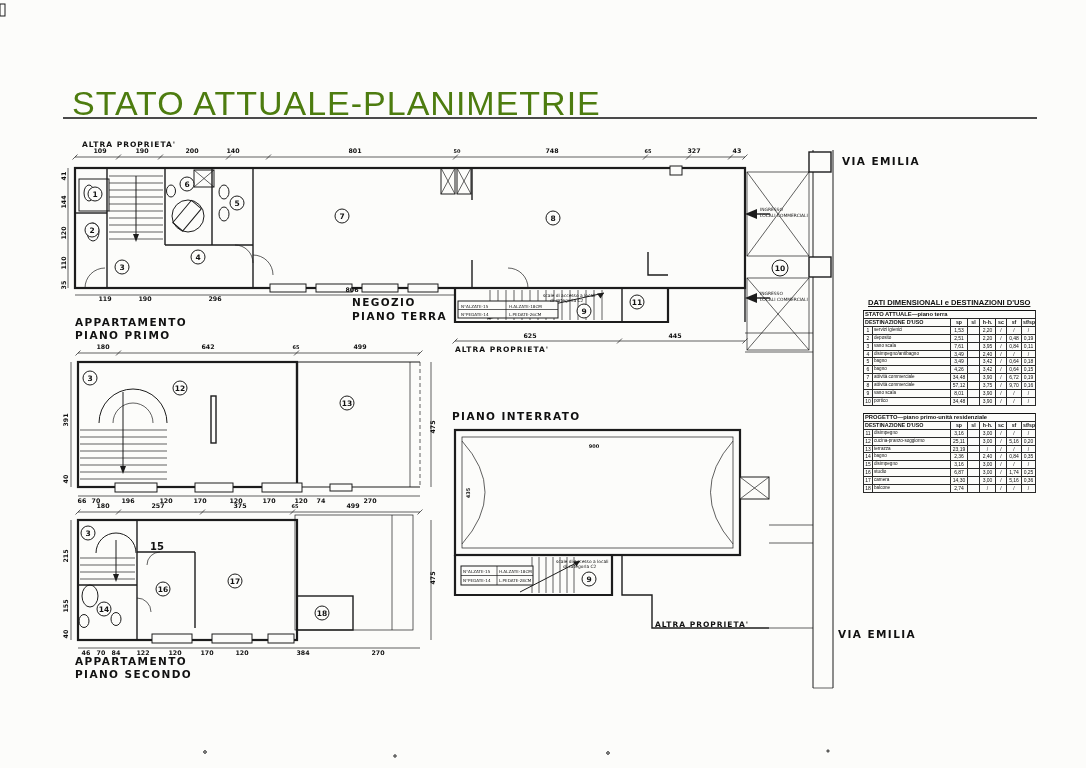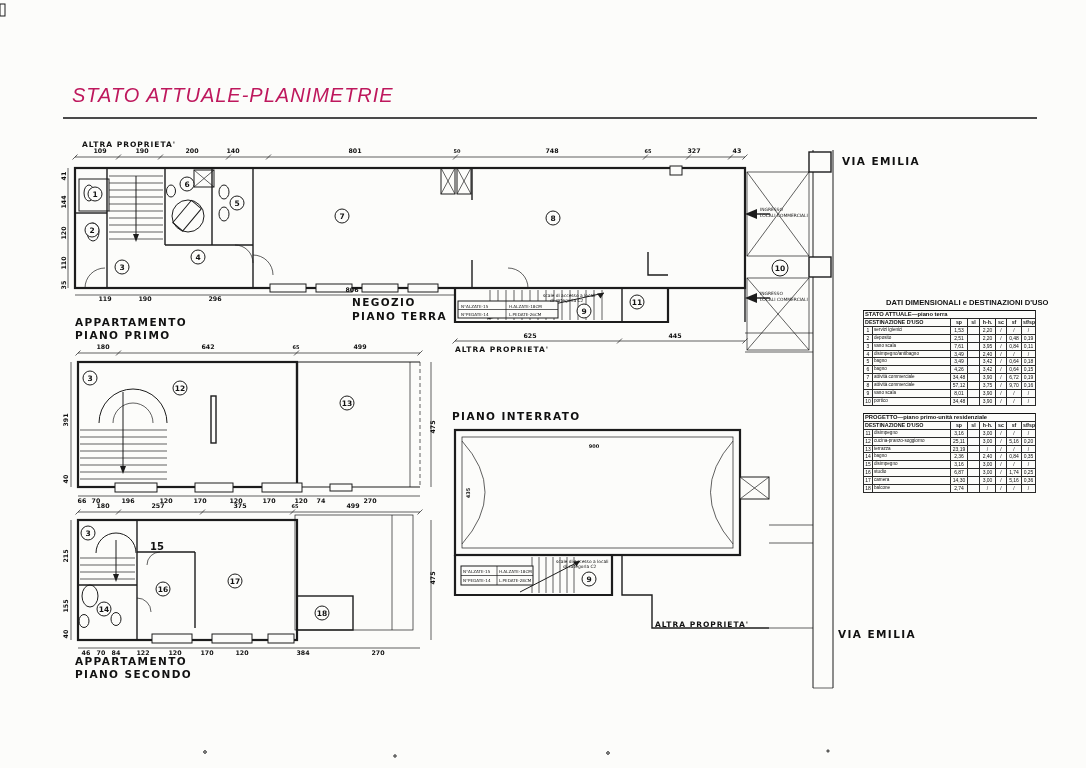--- a/index.html
+++ b/index.html
@@ -1,37 +1,37 @@
 <!DOCTYPE html>
 <html><head>
 <meta charset="utf-8">
 <style>
   html,body{margin:0;padding:0;background:#e8e8e6;}
   .page{position:relative;width:1086px;height:768px;background:#fcfcfa;overflow:hidden;
         font-family:"Liberation Sans",sans-serif;}
-  .title{position:absolute;left:72px;top:84px;font-size:20px;letter-spacing:1px;color:#be185d;
-         font-family:"Liberation Sans",sans-serif;white-space:nowrap;font-style:italic;}
+  .title{position:absolute;left:72px;top:84px;font-size:34px;letter-spacing:1px;color:#4d7c0f;
+         font-family:"Liberation Sans",sans-serif;white-space:nowrap;}
   .title-rule{position:absolute;left:63px;top:117px;width:974px;height:2px;background:#4a4a4a;}
   svg{position:absolute;left:0;top:0;}
   svg line,svg path,svg rect,svg circle,svg ellipse,svg polyline{stroke:#1c1c1c;fill:none;}
   svg polygon{fill:#1c1c1c;stroke:none;}
   .w2{stroke-width:2.2}.w15{stroke-width:1.4}.w1{stroke-width:1}.thin{stroke-width:0.7}
   .dash{stroke-dasharray:4 3}.white{fill:#fcfcfa}
   svg text{font-family:"DejaVu Sans",sans-serif;fill:#111;stroke:none;}
   .lab{font-size:10.5px;font-weight:bold;letter-spacing:1.4px;}
   .lab8{font-size:7.5px;font-weight:bold;letter-spacing:1px;}
   .dim{font-size:6.3px;font-weight:bold;}
   .d5{font-size:5px;font-weight:bold;}
   .tag{font-size:7.5px;font-weight:bold;text-anchor:middle;}
   .plain15{font-size:10px;font-weight:bold;}
   .tiny{font-size:4.1px;}
   .note{font-size:4.4px;}
   
   .panel{position:absolute;left:863px;top:298px;width:176px;}
-  .panel-heading{font-size:7.6px;font-weight:bold;margin:0 0 3px 23px;white-space:nowrap;color:#111;}
+  .panel-heading{font-size:7.6px;font-weight:bold;margin:0 0 3px 5px;white-space:nowrap;color:#111;text-decoration:underline;}
   .panel table{border-collapse:collapse;width:172px;table-layout:fixed;}
   .panel td{border:0.5px solid #2a2a2a;font-size:5px;line-height:6.9px;height:6.9px;
             padding:0 1px;overflow:hidden;white-space:nowrap;color:#111;}
   .panel .ttl{font-size:5.8px;font-weight:bold;border-top:1.2px solid #111;}
   .panel .hc{font-weight:bold;font-size:5.2px;text-align:center;}
   .panel .hcl{font-weight:bold;font-size:5.4px;text-align:left;}
   .panel .num{text-align:center;}
   .panel .dest{text-align:left;font-size:4.6px;}
   .panel .val{text-align:center;}
   .panel .t2{margin-top:7px;}

